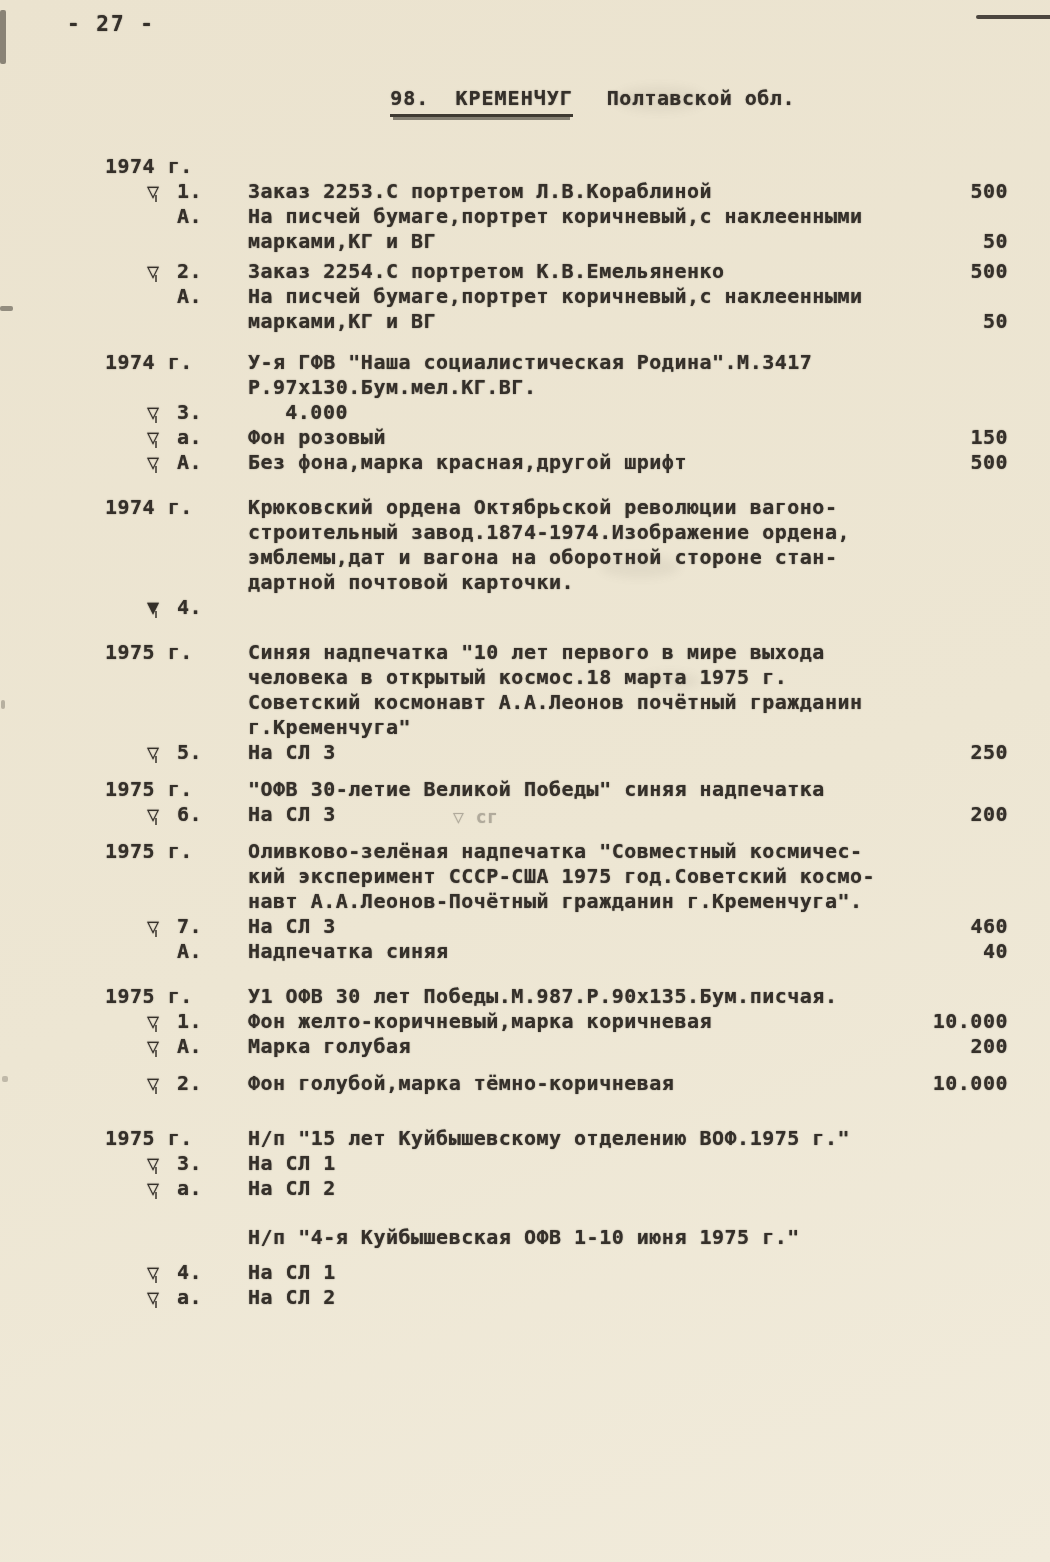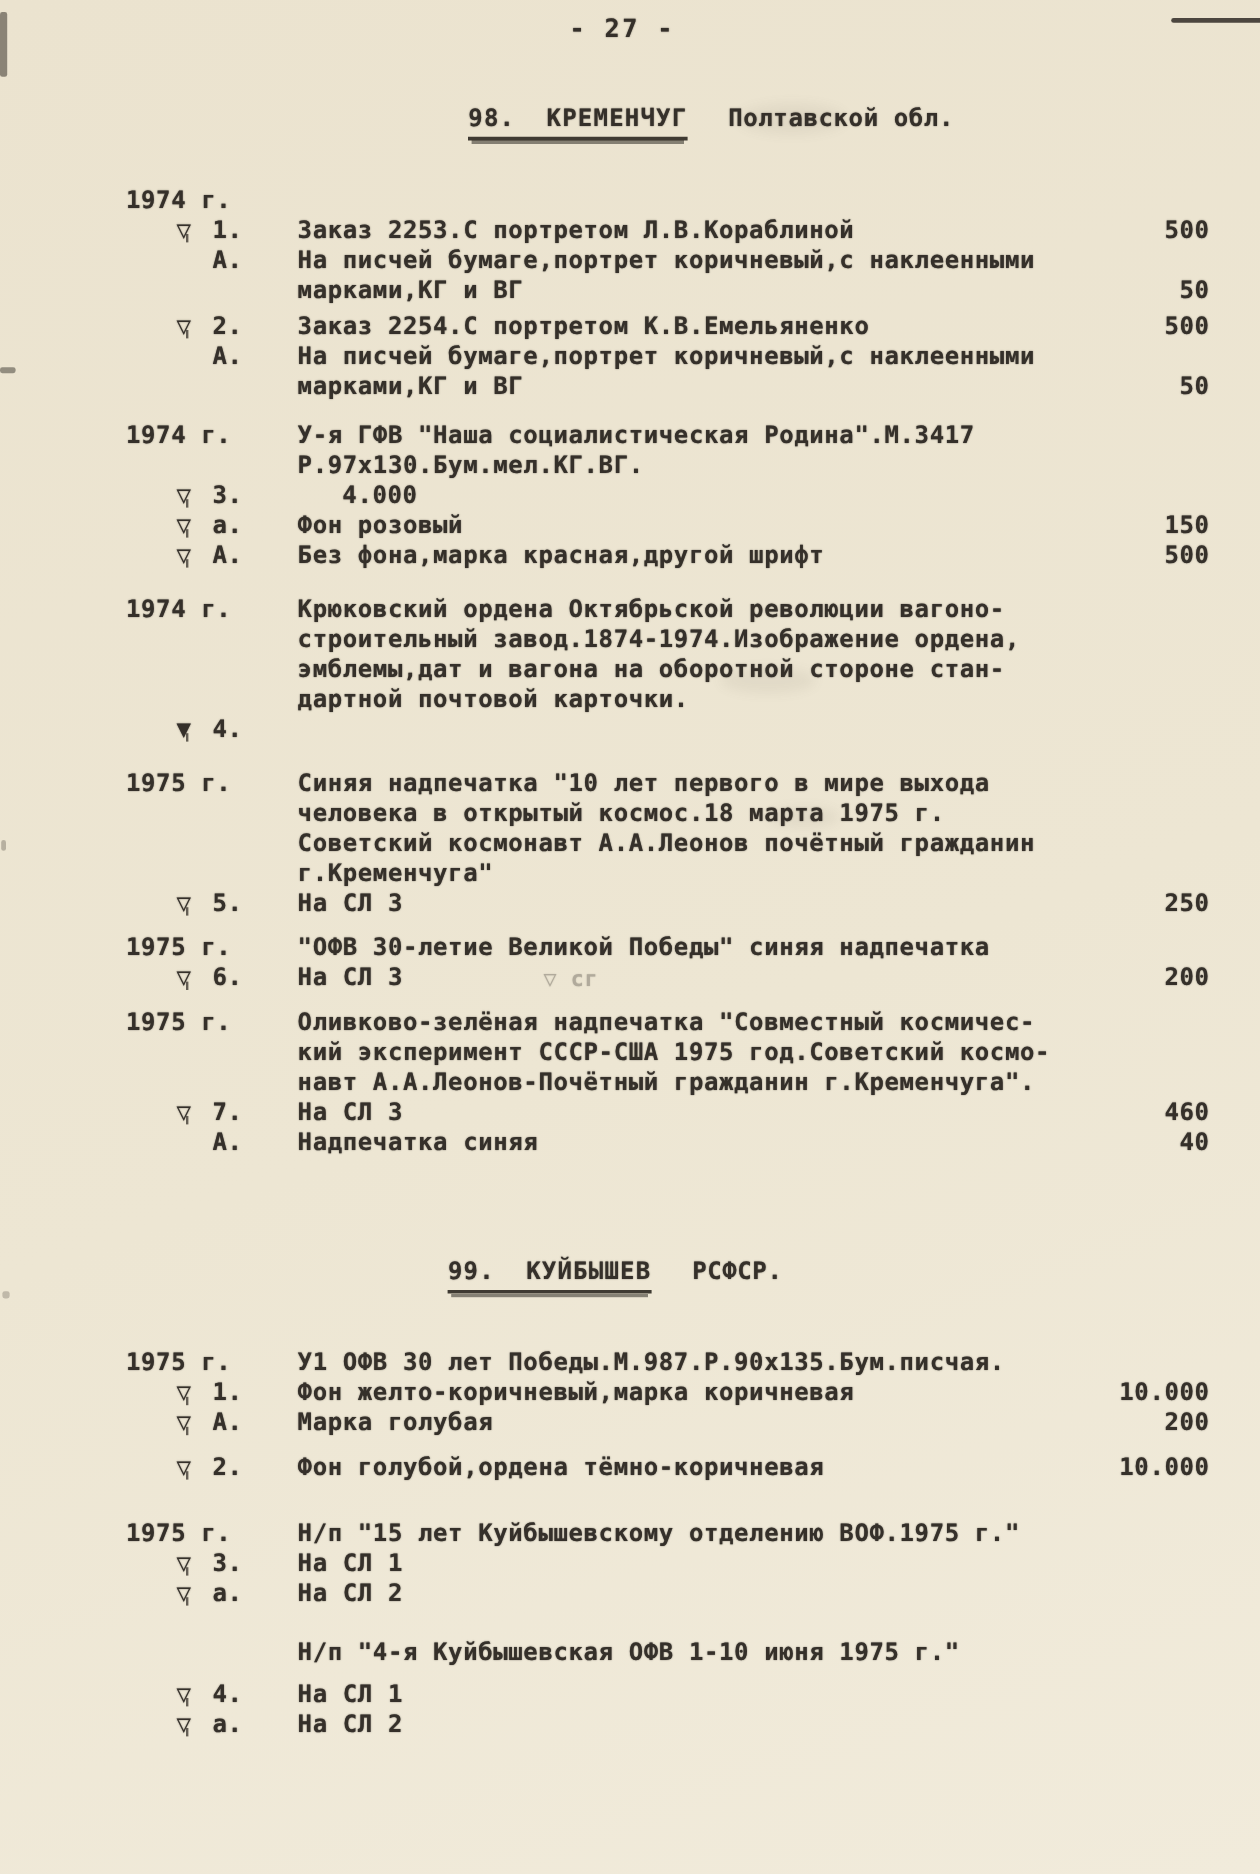--- a/index.html
+++ b/index.html
@@ -14,21 +14,21 @@
     line-height: 25px;
     letter-spacing: 0.5px;
     color: #35302a;
   }
   .content {
     position: absolute; inset: 0;
     padding: 12px 42px 0 105px;
     text-shadow: 0 0 1.2px rgba(53,48,42,0.8);
   }
   .page-number {
-    text-align: center;
+    text-align: left;
     transform: translateX(-38px);
     font-size: 21px;
     letter-spacing: 2px;
   }
   .section-heading { white-space: pre; }
   .heading-98 { margin-top: 24px; margin-left: 210px; }
   .heading-99 { margin-top: 58px; margin-left: 193px; }
   .underlined {
     display: inline-block;
     border-bottom: 3px solid rgba(48,43,36,0.92);
@@ -252,23 +252,20 @@
           <span class="mark-icon"></span>
           <span class="item-label">А.</span>
         </div>
         <div class="desc">Надпечатка синяя</div>
         <div class="price">40</div>
       </div>
     </div>
   </div>
 
   <div class="section">
-    <div class="section-heading heading-99">
-      <span class="underlined">99.  КУЙБЫШЕВ</span><span class="region">РСФСР.</span>
-    </div>
 
     <div class="entry wide">
       <div class="row">
         <div class="gutter">1975 г.</div>
         <div class="desc">У1 ОФВ 30 лет Победы.М.987.Р.90х135.Бум.писчая.</div>
         <div class="price"></div>
       </div>
       <div class="row item">
         <div class="gutter item-gutter">
           <span class="mark-icon">▽</span>
@@ -283,21 +280,21 @@
           <span class="item-label">А.</span>
         </div>
         <div class="desc">Марка голубая</div>
         <div class="price">200</div>
       </div>
       <div class="row item" style="margin-top: 12px;">
         <div class="gutter item-gutter">
           <span class="mark-icon">▽</span>
           <span class="item-label">2.</span>
         </div>
-        <div class="desc">Фон голубой,ордена тёмно-коричневая</div>
+        <div class="desc">Фон голубой,марка тёмно-коричневая</div>
         <div class="price">10.000</div>
       </div>
     </div>
 
     <div class="entry" style="margin-top: 30px;">
       <div class="row">
         <div class="gutter">1975 г.</div>
         <div class="desc">Н/п "15 лет Куйбышевскому отделению ВОФ.1975 г."</div>
         <div class="price"></div>
       </div>

